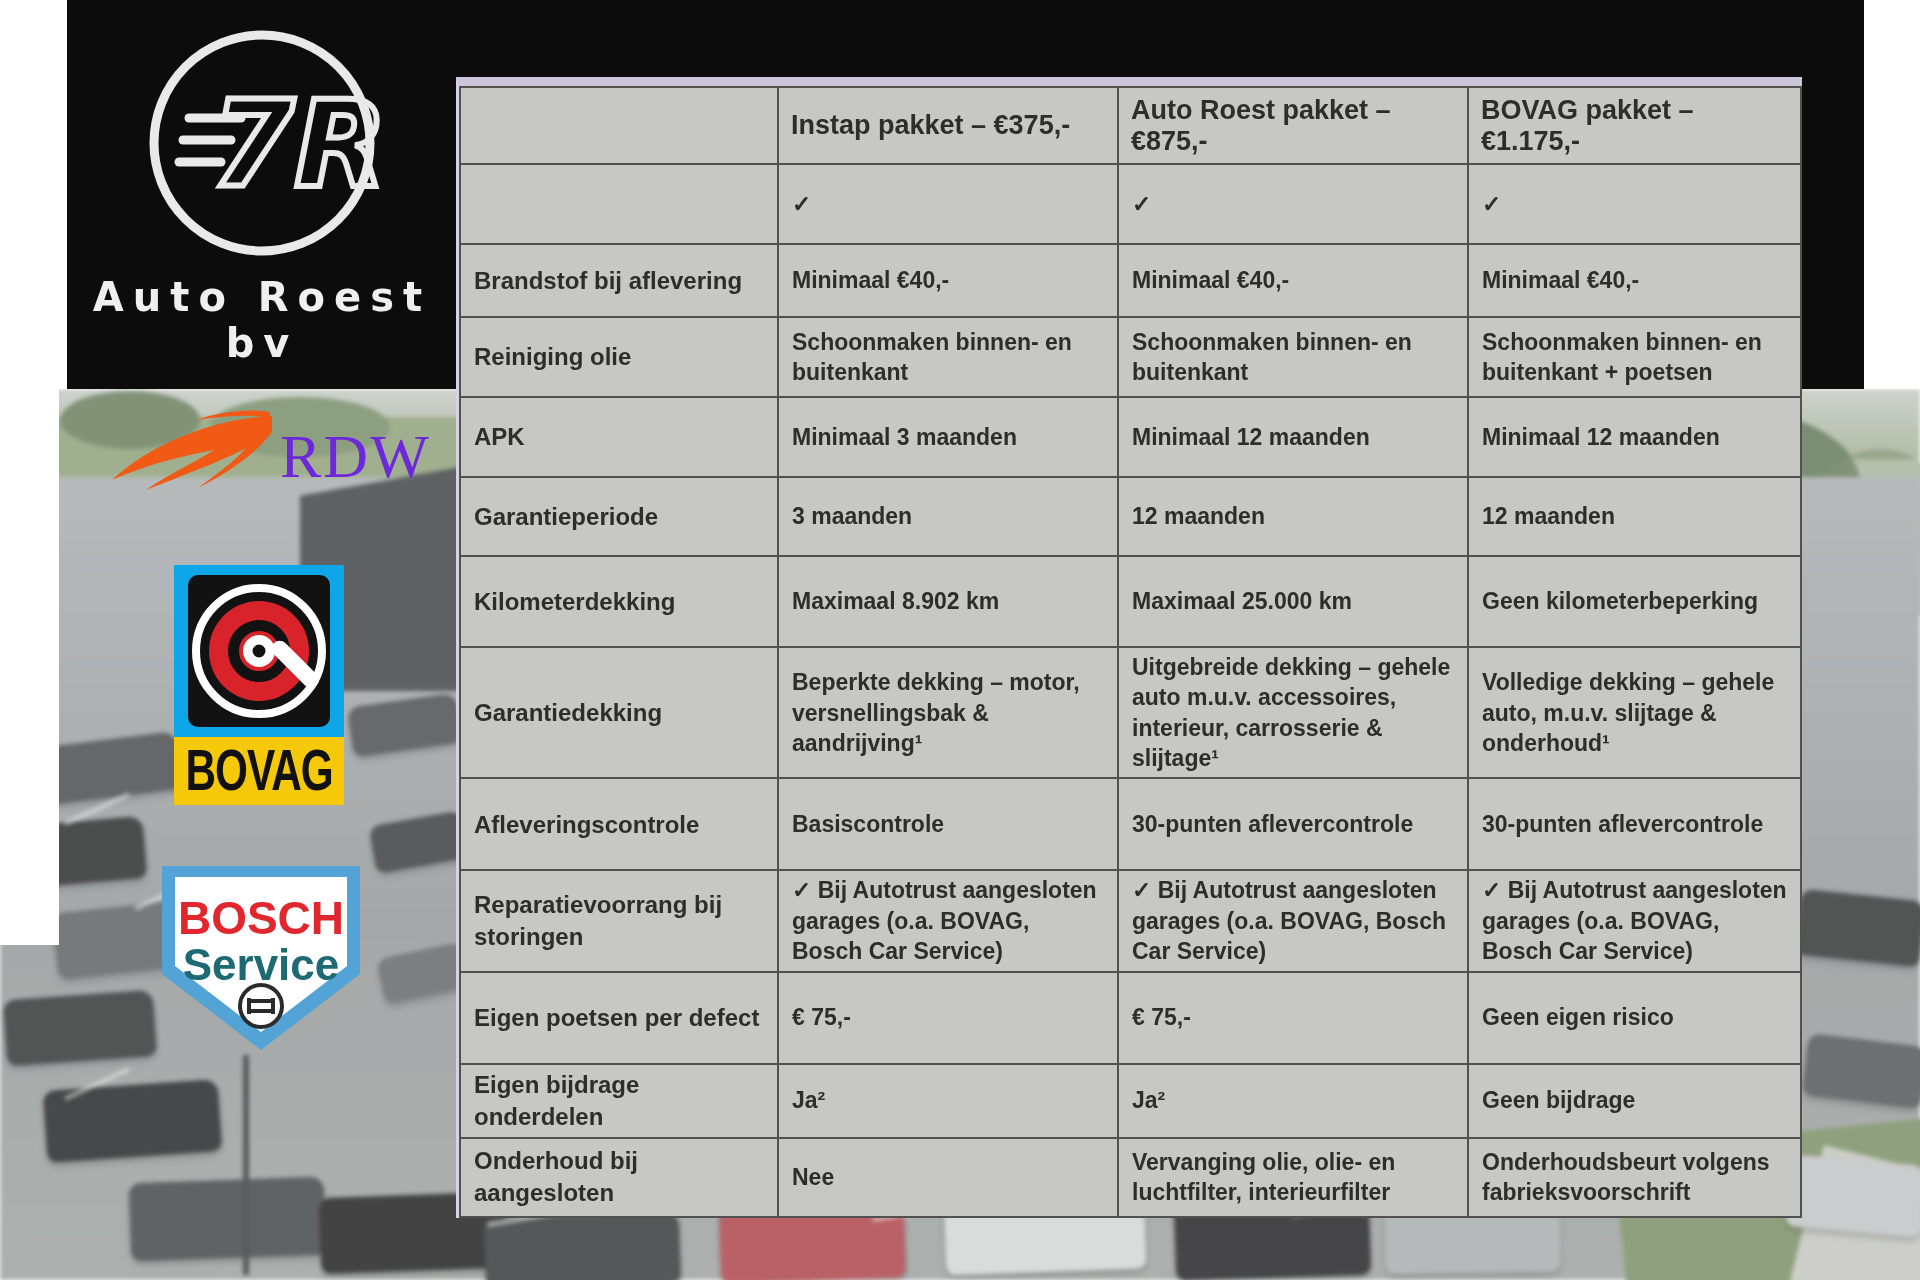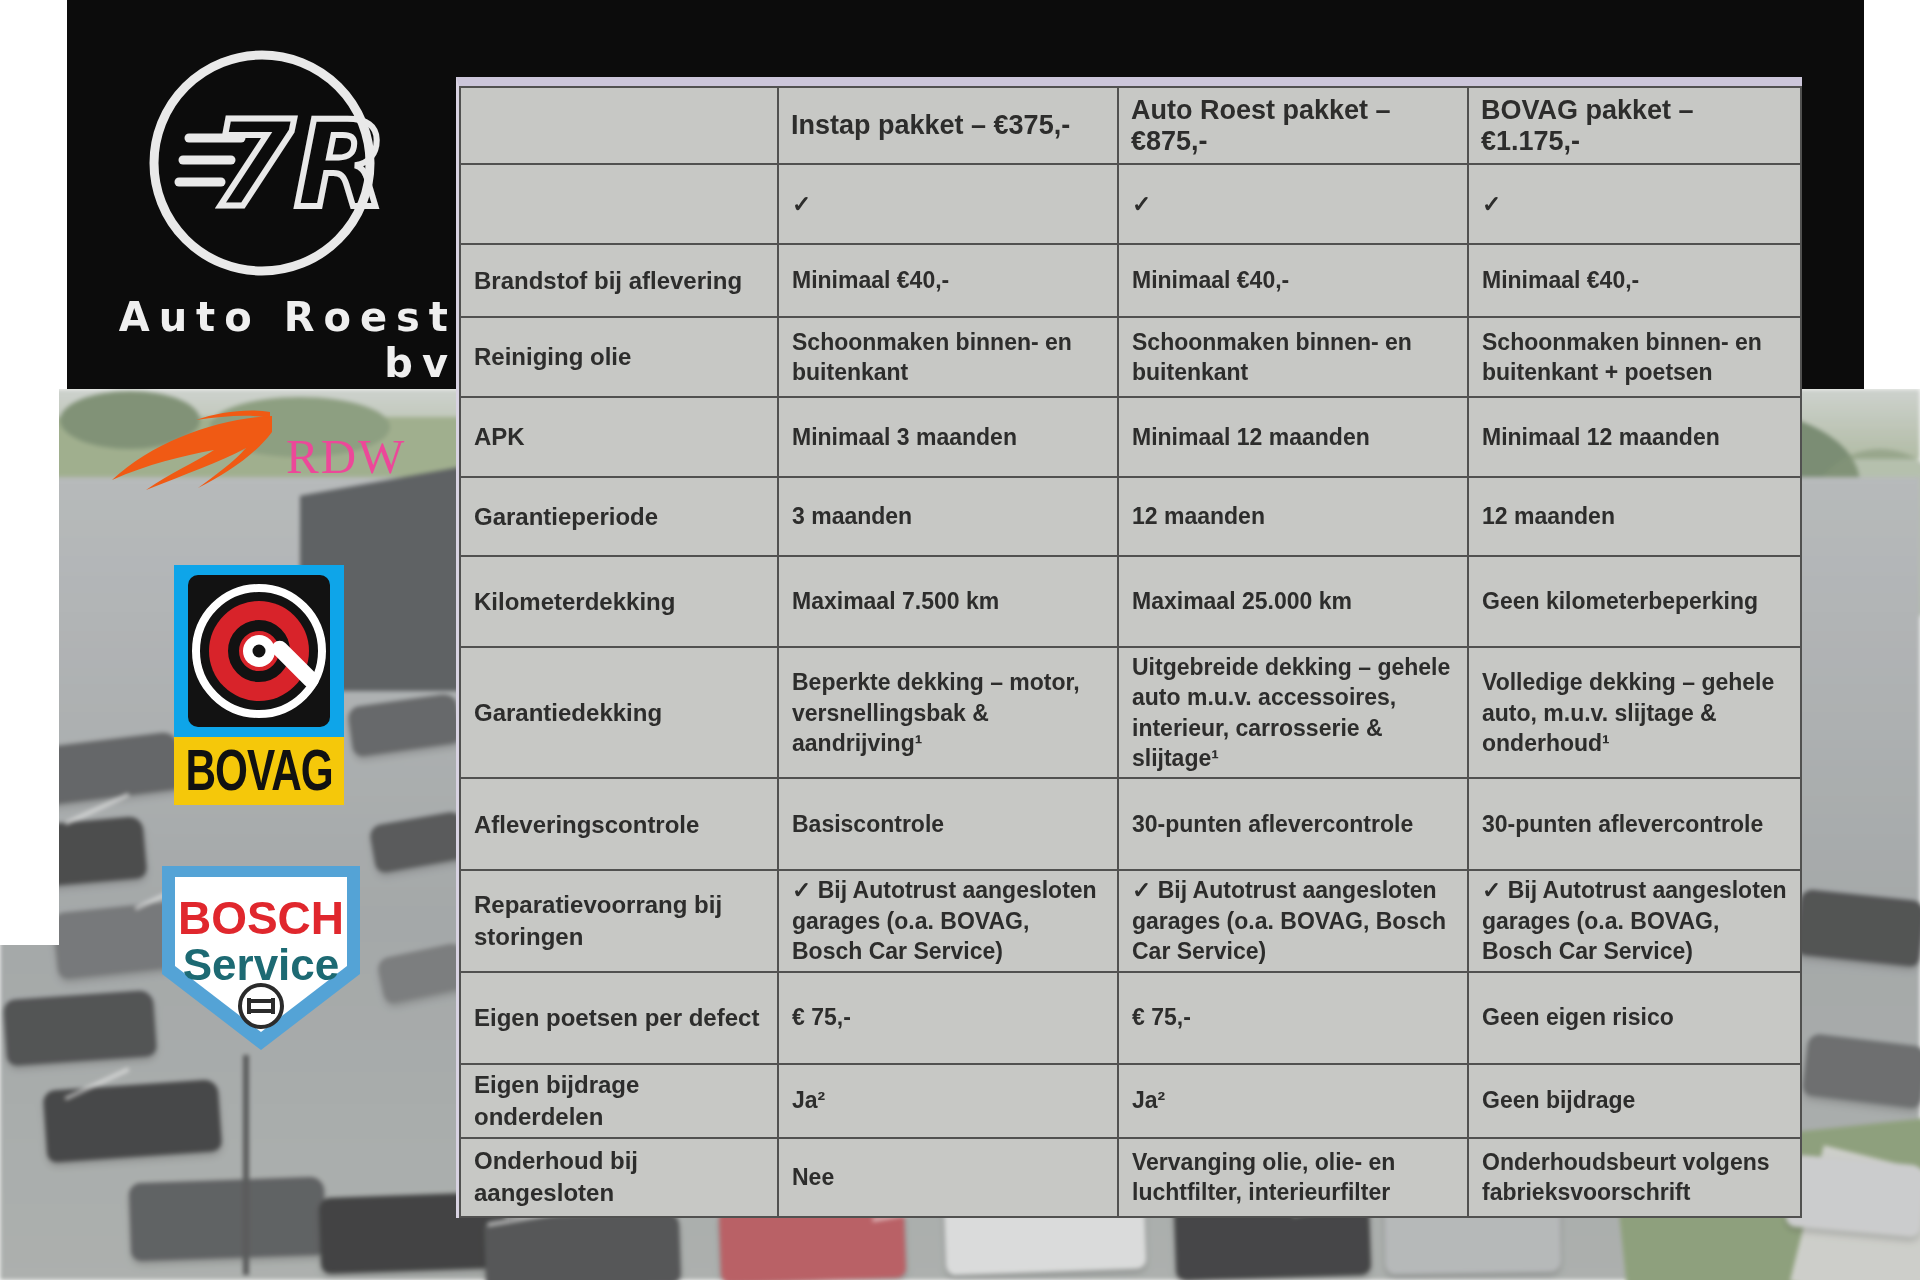--- a/index.html
+++ b/index.html
@@ -35,26 +35,26 @@
   .path-br{position:absolute;left:1805px;top:770px;width:130px;height:140px;background:#c6c8c2;transform:rotate(14deg);}
   .car{position:absolute;border-radius:12px 14px 10px 10px;box-shadow:0 4px 6px rgba(0,0,0,.25);}
   .pline{position:absolute;width:4px;height:70px;background:rgba(255,255,255,.55);}
   .pole{position:absolute;width:6px;background:#2c2e30;}
   .photo::after{content:'';position:absolute;inset:0;background:rgba(240,240,238,.22);}
   
   .white-strip-left{position:absolute;left:0;top:389px;width:59px;height:556px;background:#fff;z-index:2;}
   
   .black-band{position:absolute;left:67px;top:0;width:1797px;height:389px;background:var(--black-band);z-index:3;}
   
-  .brand{position:absolute;left:67px;top:0;width:390px;height:389px;z-index:4;text-align:right;margin-top:20px;}
+  .brand{position:absolute;left:67px;top:0;width:390px;height:389px;z-index:4;text-align:center;}
   .brand svg{display:block;margin:18px auto 0;}
   .brand-text{color:#efefef;font-size:40px;letter-spacing:9px;font-weight:bold;font-family:"DejaVu Sans",sans-serif;margin-top:6px;}
   
   .rdw{position:absolute;left:100px;top:408px;z-index:4;display:flex;align-items:center;}
-  .rdw-text{font-family:"Liberation Serif",serif;font-size:49px;color:#ec4899;letter-spacing:2px;margin-left:6px;}
+  .rdw-text{font-family:"Liberation Serif",serif;font-size:62px;color:#6d28d9;letter-spacing:2px;}
   
   .bovag{position:absolute;left:174px;top:565px;width:170px;height:240px;background:#0ea5e9;z-index:4;}
   .bovag-mark{position:relative;margin:10px auto 0;width:142px;height:152px;background:#121212;border-radius:10px;overflow:hidden;}
   .bovag-ring{position:absolute;left:50%;top:50%;width:118px;height:118px;border:8px solid #fff;border-radius:50%;transform:translate(-50%,-50%);}
   .bovag-disc{position:absolute;left:50%;top:50%;width:100px;height:100px;background:var(--bovag-red);border-radius:50%;transform:translate(-50%,-50%);}
   .bovag-blkring{position:absolute;left:50%;top:50%;width:40px;height:40px;border:11px solid #121212;border-radius:50%;transform:translate(-50%,-50%);}
   .bovag-handle{position:absolute;left:78px;top:68px;width:16px;height:60px;background:#fff;border-radius:8px;transform:rotate(-45deg);transform-origin:top center;}
   .bovag-hub{position:absolute;left:50%;top:50%;width:32px;height:32px;background:#fff;border-radius:50%;transform:translate(-50%,-50%);}
   .bovag-dot{position:absolute;left:50%;top:50%;width:13px;height:13px;background:#121212;border-radius:50%;transform:translate(-50%,-50%);}
   .bovag-text{margin-top:10px;height:68px;background:var(--bovag-yellow);color:#111;font-weight:bold;font-size:46px;text-align:center;line-height:66px;}
@@ -223,21 +223,21 @@
           <td>Minimaal 12 maanden</td>
         </tr>
         <tr>
           <td class="rowlabel">Garantieperiode</td>
           <td>3 maanden</td>
           <td>12 maanden</td>
           <td>12 maanden</td>
         </tr>
         <tr>
           <td class="rowlabel">Kilometerdekking</td>
-          <td>Maximaal 7.500 km</td>
+          <td>Maximaal 8.902 km</td>
           <td>Maximaal 25.000 km</td>
           <td>Geen kilometerbeperking</td>
         </tr>
         <tr>
           <td class="rowlabel">Garantiedekking</td>
           <td>Beperkte dekking – motor, versnellingsbak &amp; aandrijving¹</td>
           <td>Uitgebreide dekking – gehele auto m.u.v. accessoires, interieur, carrosserie &amp; slijtage¹</td>
           <td>Volledige dekking – gehele auto, m.u.v. slijtage &amp; onderhoud¹</td>
         </tr>
         <tr>

